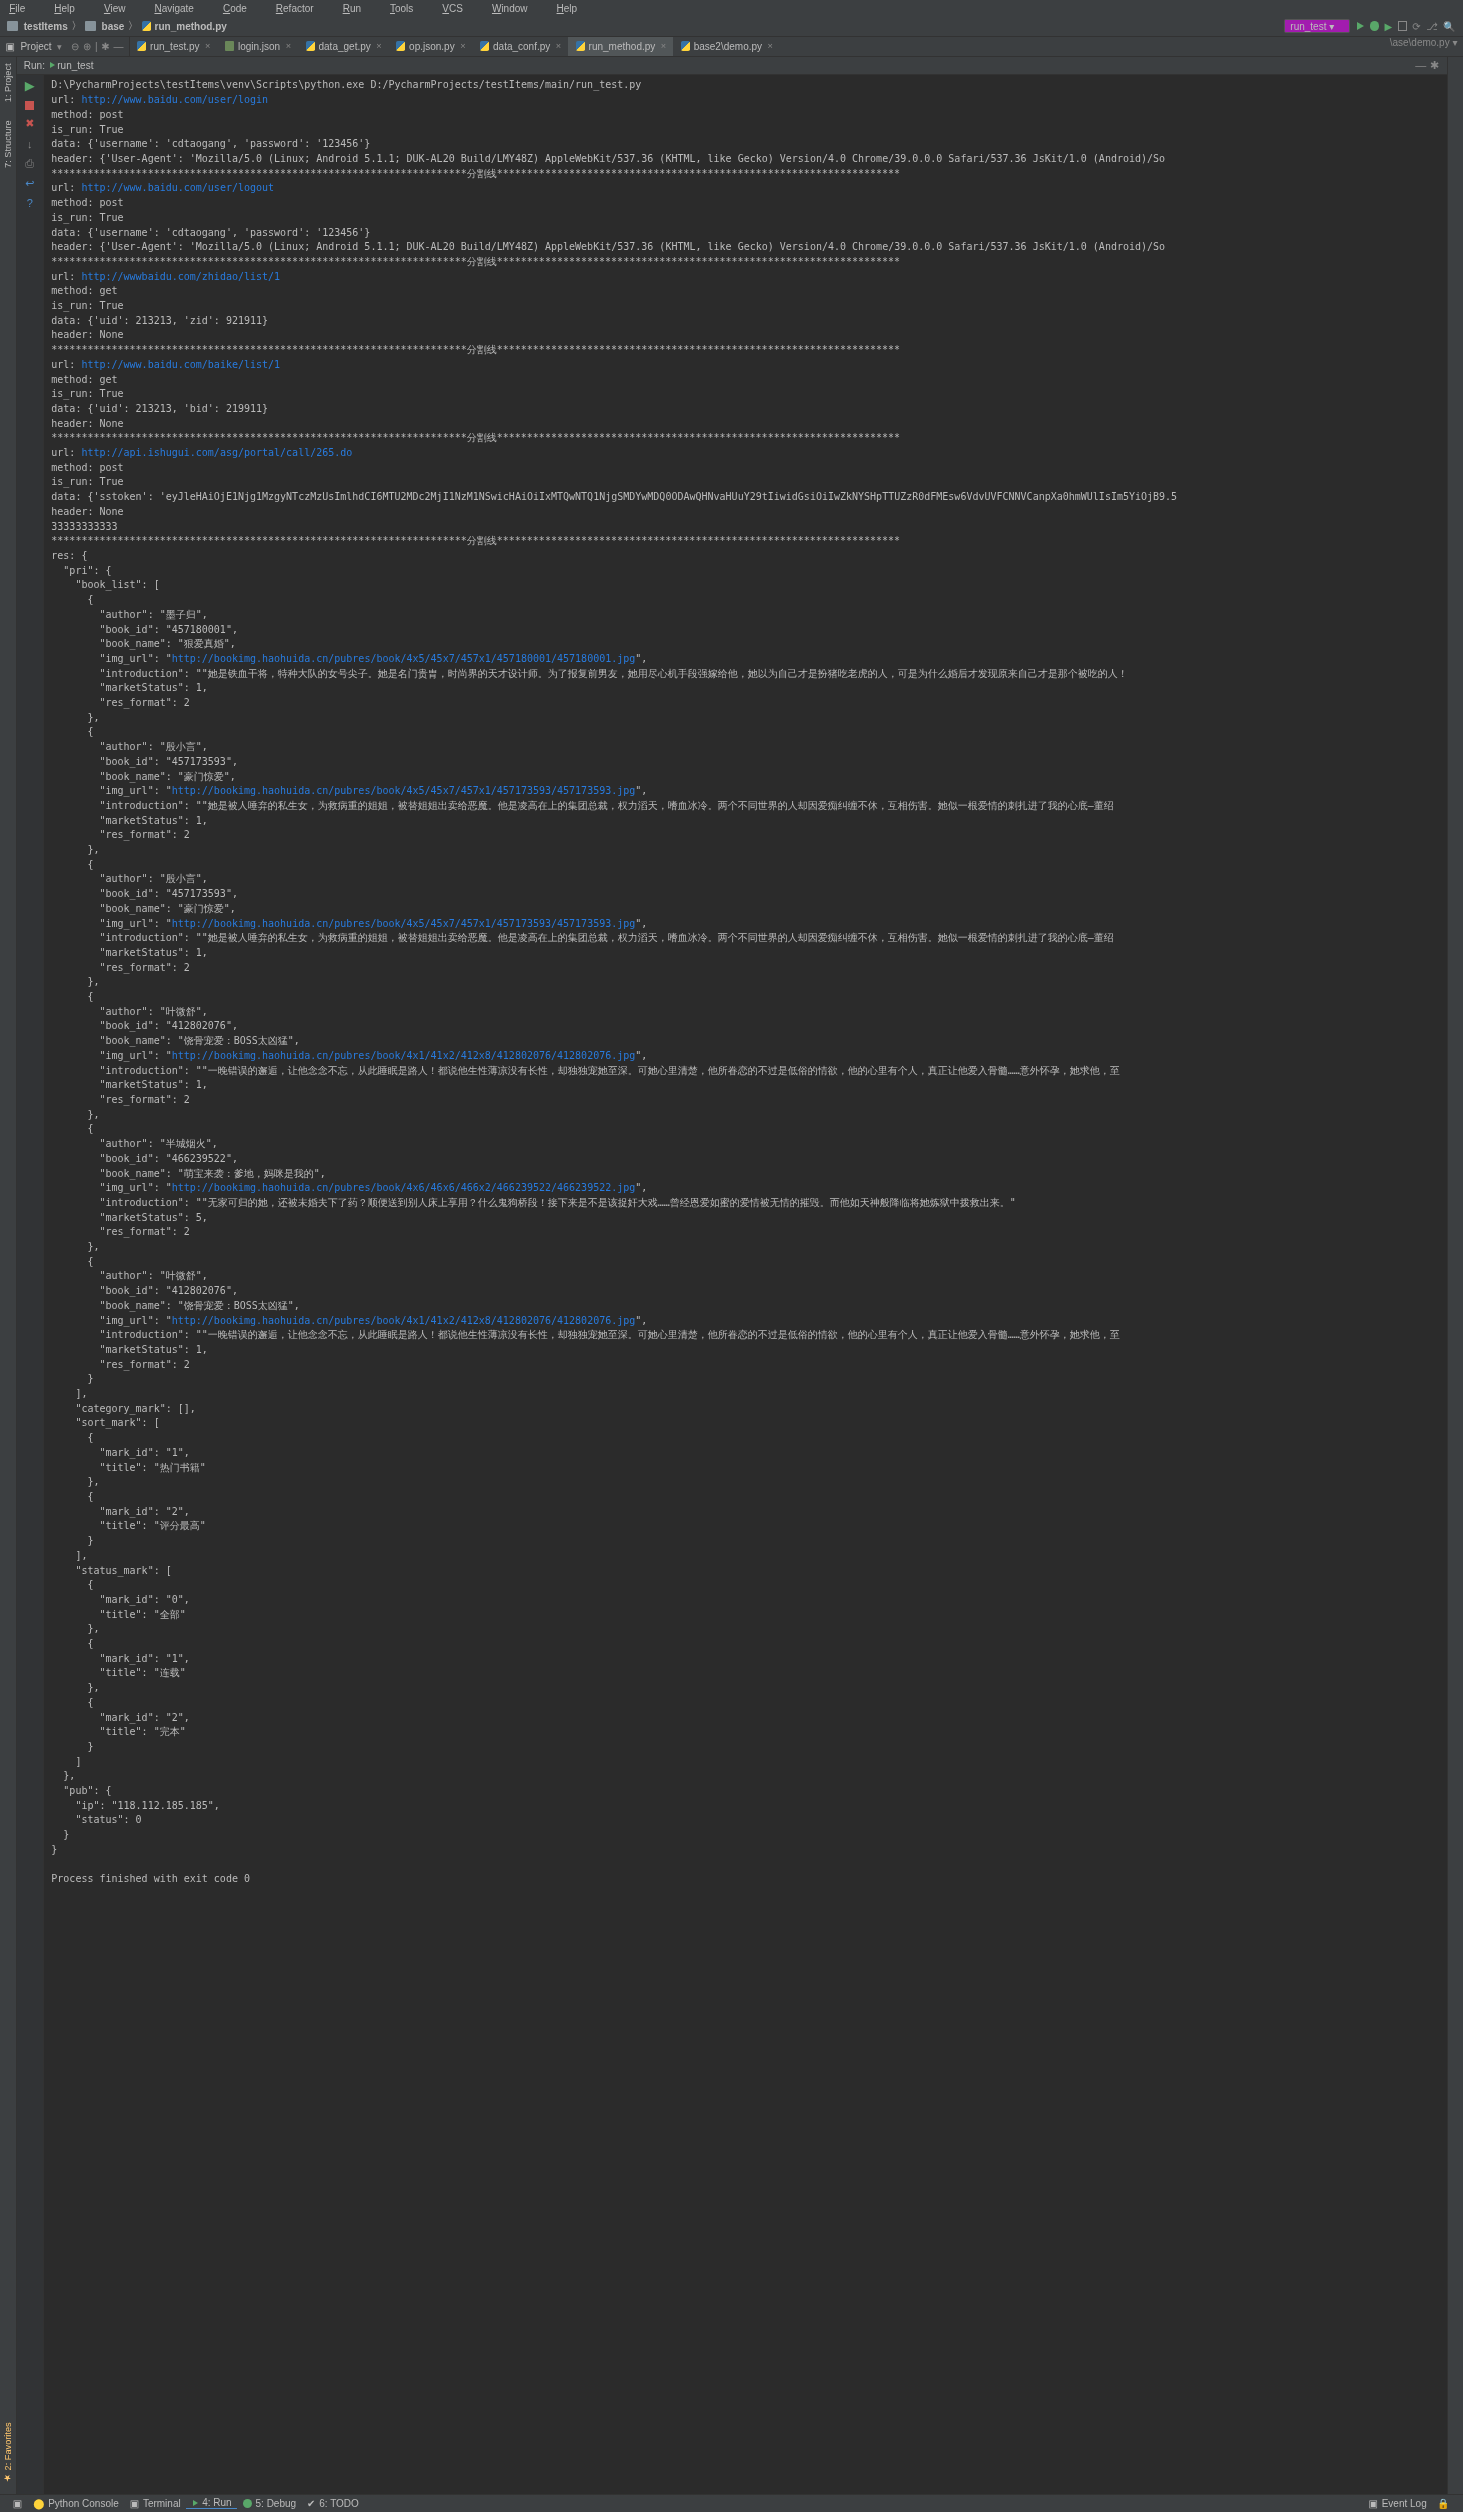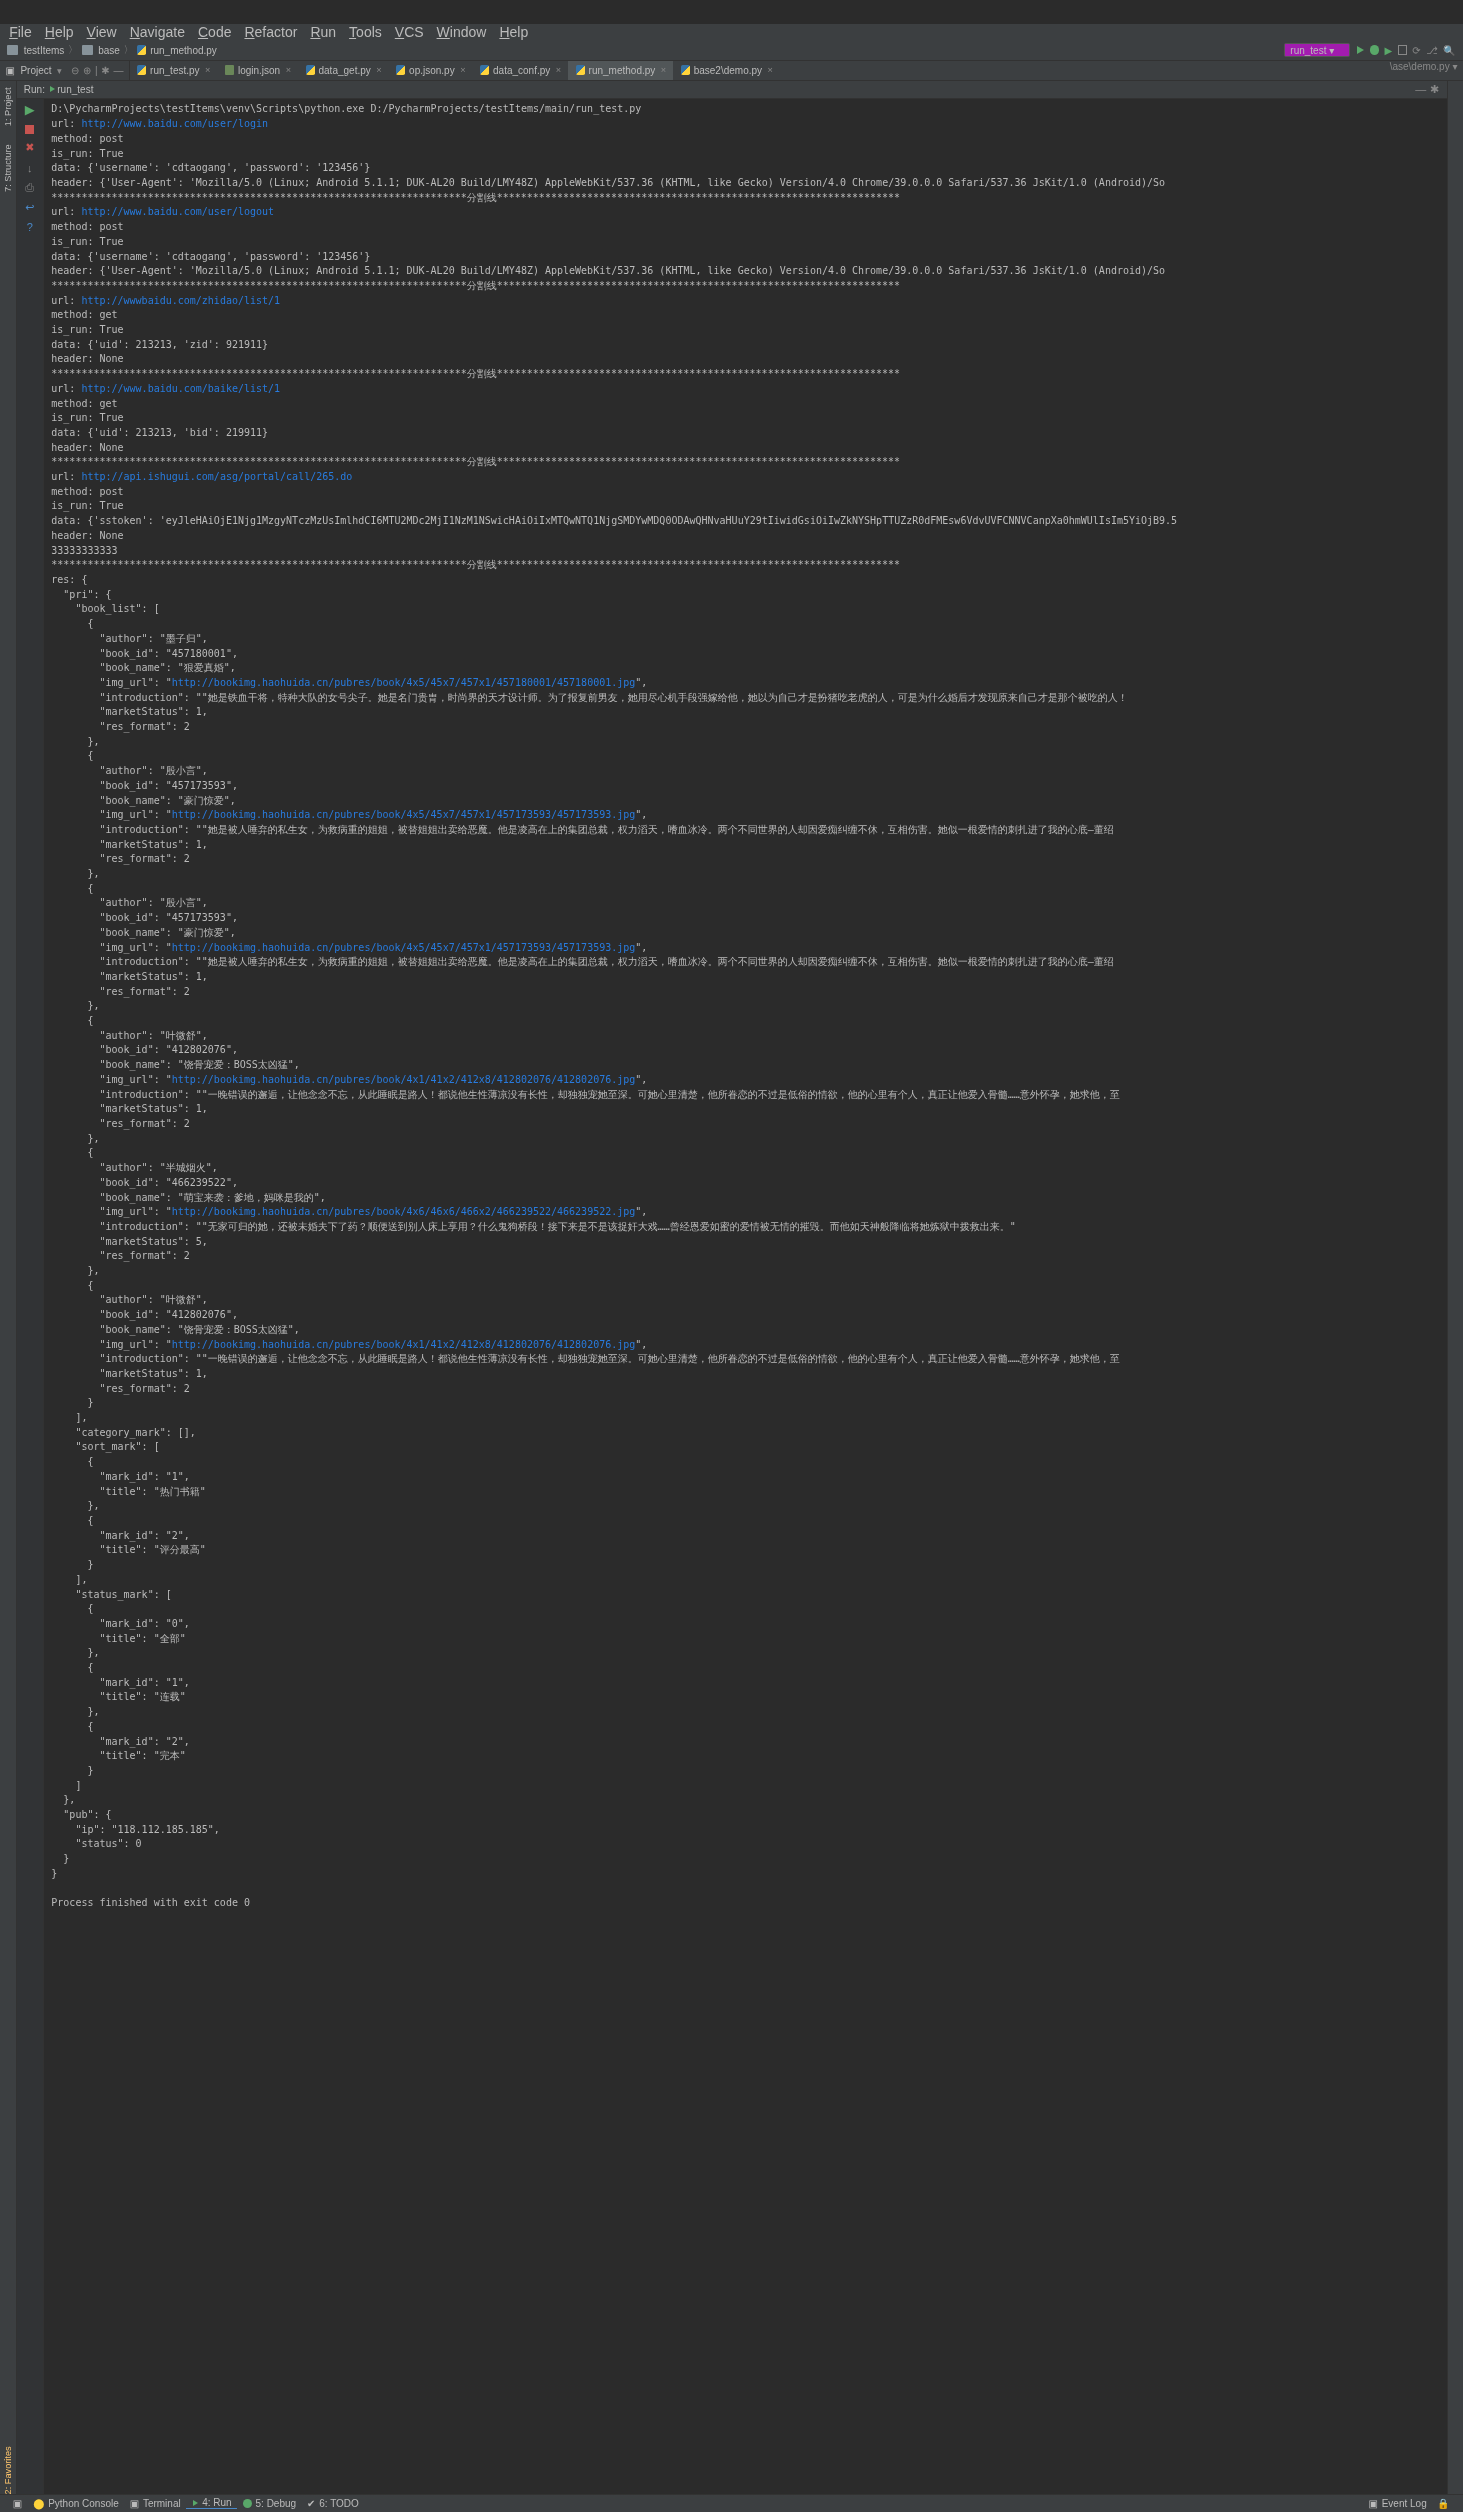--- a/index.html
+++ b/index.html
@@ -1,21 +1,21 @@
 <!DOCTYPE html>
 <html style="font-size:14.7px"><head>
 <meta charset="utf-8">
 <style>
 * { margin: 0; padding: 0; box-sizing: border-box; }
 body { font-family: "Segoe UI", sans-serif; font-size: 10px; background: #2b2b2b; color: #a9b7c6; overflow: hidden; }
-.menubar { background: #3c3f41; height: 16.5px; display: flex; align-items: center; padding: 0 3.7px; font-size: 14px; color: #bbbbbb; gap: 2px; margin-top: 24px; }
+.menubar { background: #3c3f41; height: 16.5px; display: flex; align-items: center; padding: 0 3.7px; font-size: 10px; color: #bbbbbb; gap: 18px; }
 .menubar span { padding: 1.8px 5.5px; cursor: pointer; }
 .menubar span:first-letter { text-decoration: underline; }
 .toolbar { background: #3c3f41; height: 20px; display: flex; align-items: center; padding: 0 7.3px; border-bottom: 0.9px solid #323232; font-size: 10px; color: #bbbbbb; }
-.breadcrumb { display: flex; gap: 3.7px; align-items: center; }
+.breadcrumb { display: flex; gap: 3.7px; align-items: center; font-weight: bold; }
 .folder-icon { width: 11px; height: 9.2px; background: #87939a; display: inline-block; border-radius: 0.9px; margin-right: 1.8px; }
 .chevron { color: #888; }
 .toolbar-right { margin-left: auto; display: flex; align-items: center; gap: 5.5px; }
 .run-config { background: #a21caf; padding: 0.9px 14.7px 0.9px 5.5px; border-radius: 1.8px; font-size: 10px; color: #bbbbbb; border: 0.9px solid #555; }
 .play-icon { width: 0; height: 0; border-left: 7.3px solid #59a869; border-top: 4.6px solid transparent; border-bottom: 4.6px solid transparent; margin-left: 1.8px; }
 .bug-icon { width: 9.2px; height: 9.2px; background: #59a869; border-radius: 50%; }
 .tabs { background: #3c3f41; height: 20px; display: flex; align-items: stretch; border-bottom: 0.9px solid #323232; font-size: 10px; }
 .side-tool { width: 16.5px; background: #3c3f41; border-right: 0.9px solid #323232; display: flex; flex-direction: column; align-items: center; padding-top: 3.7px; gap: 11px; font-size: 9.2px; color: #bbbbbb; }
 .side-tool-label { writing-mode: vertical-lr; transform: rotate(180deg); padding: 3.7px 0; }
 .proj-header { display: flex; align-items: center; padding: 0 5.5px; gap: 5.5px; color: #bbbbbb; border-right: 0.9px solid #323232;}

